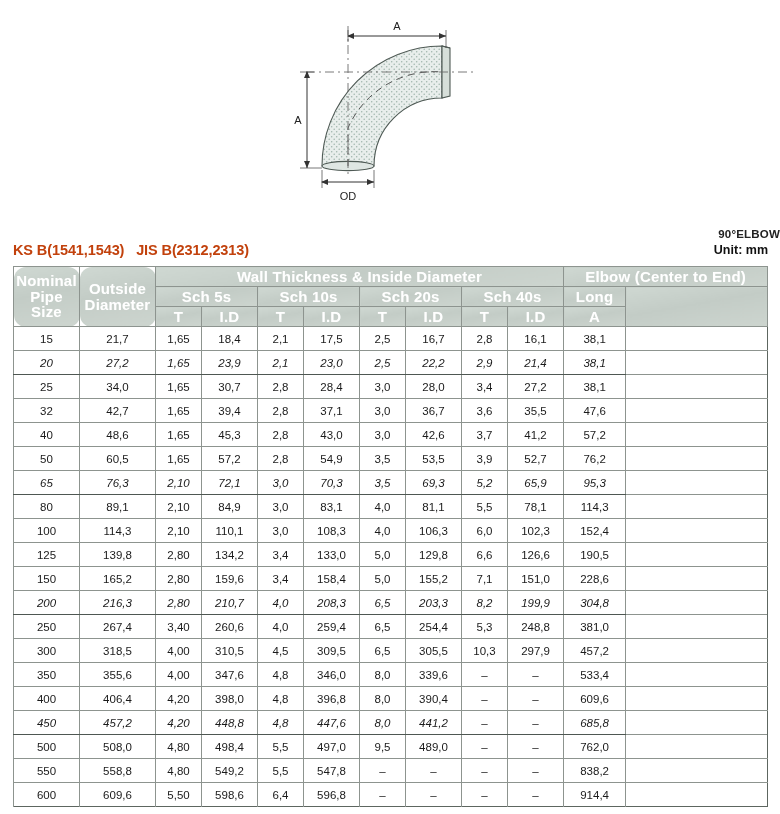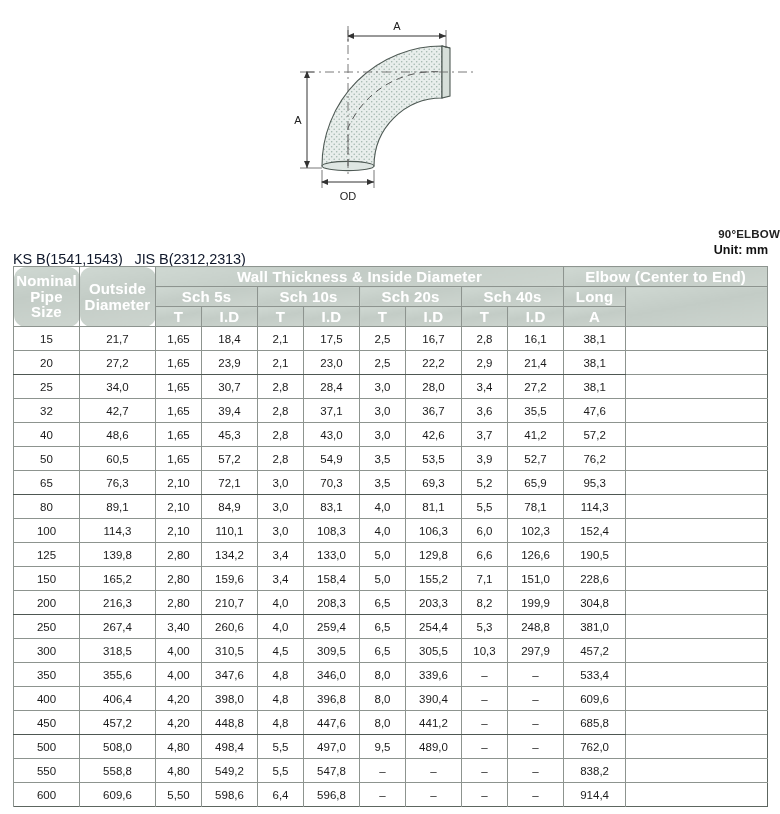--- a/index.html
+++ b/index.html
@@ -43,26 +43,26 @@
   #title-row {
     position: absolute;
     left: 0;
     top: 242px;
     width: 780px;
     height: 24px;
   }
   #spec-title {
     position: absolute;
     left: 13px;
-    top: 9px;
+    top: 0;
     font-size: 14.5px;
-    font-weight: normal;
+    font-weight: bold;
     letter-spacing: -.1px;
     white-space: pre;
-    color: #0f172a;
+    color: #c2410c;
   }
   #unit-label {
     position: absolute;
     right: 12px;
     top: 1px;
     font-size: 12.5px;
     font-weight: bold;
     color: #111;
   }
 
@@ -116,21 +116,21 @@
   td.nps {
     background: #eef2f4;
   }
   td.blank-tail {
     border-left: 1.5px solid #5d6660;
     border-right: 0;
     border-top: 0;
     border-bottom: 0;
     background: #ffffff;
   }
-  tr.group-end td { border-bottom: 1.4px solid #4e5752; }
+  tr.group-end td { border-bottom: 1.4px solid #4e5752; font-style: italic; }
   tr.group-end td.blank-tail { border-bottom: 0; }
   tbody tr:last-child td { border-bottom: 0; }
 
   .dash { letter-spacing: 0; }
 </style>
 </head>
 <body>
 
 <div id="diagram-area">
   <svg id="elbow-figure" width="230" height="215" viewBox="0 0 230 215">

